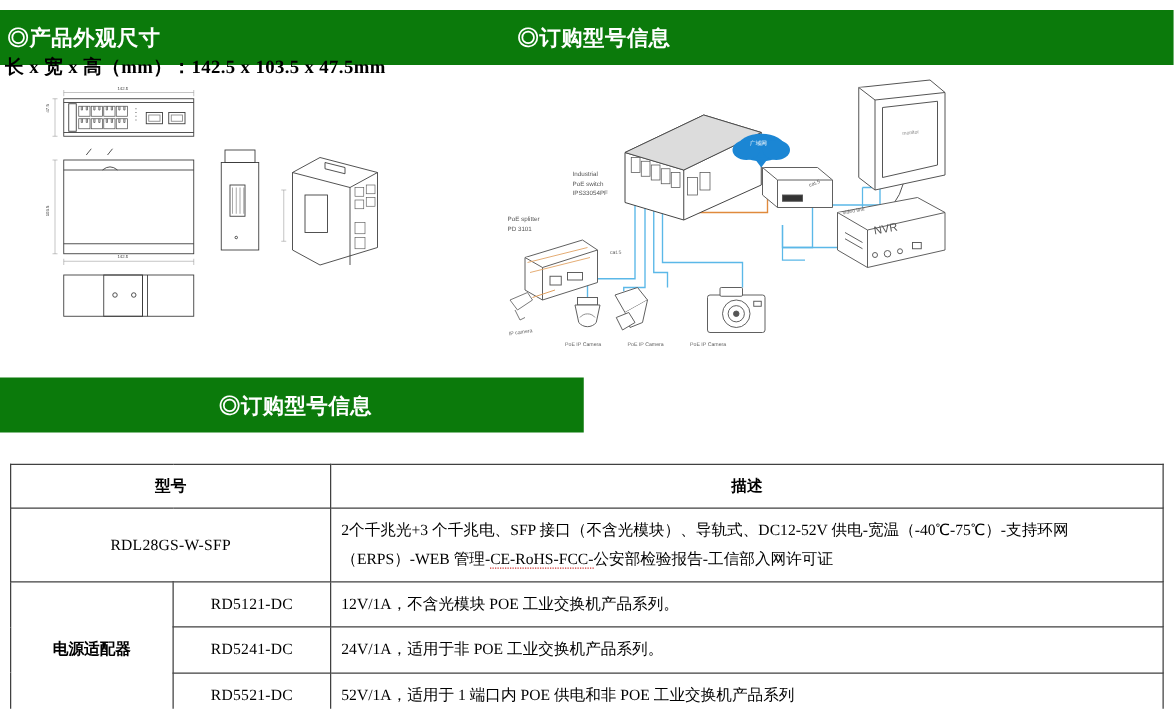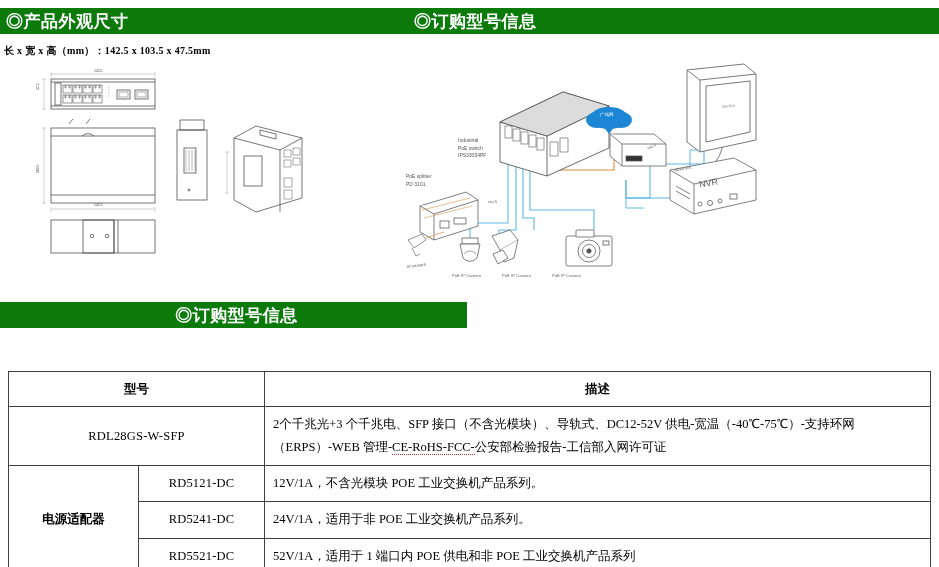--- a/index.html
+++ b/index.html
@@ -6,39 +6,39 @@
   body{
     width:939px;height:567px;
     background:#ffffff;
     font-family:"Liberation Serif", serif;
     color:#000;
     position:relative;
     overflow:hidden;
   }
   .section-bar{
     position:absolute;
-    height:26px;
+    height:44px;
     background:#0b7a0b;
     color:#ffffff;
     font-size:17px;
     font-weight:bold;
     font-family:"Liberation Serif", serif;
     display:flex;
     align-items:center;
     padding-left:6px;
     box-sizing:border-box;
     letter-spacing:0.5px;
   }
   .bar-dims{left:0;top:8px;width:467px;}
   .bar-app{left:408px;top:8px;width:531px;}
   .bar-order{left:0;top:302px;width:467px;justify-content:center;}
 
   .dim-text{
     position:absolute;left:4px;top:44px;
-    font-size:10px;font-weight:bold;
+    font-size:15px;font-weight:bold;
     font-family:"Liberation Serif", serif;
     letter-spacing:0.3px;
   }
 
   
   .draw-wrap{position:absolute;left:22px;top:68px;width:300px;height:195px;}
   .dimlbl{position:absolute;font-size:3.4px;color:#444;font-family:"Liberation Sans",sans-serif;}
 
   
   .app-wrap{position:absolute;left:404px;top:58px;width:535px;height:235px;}

